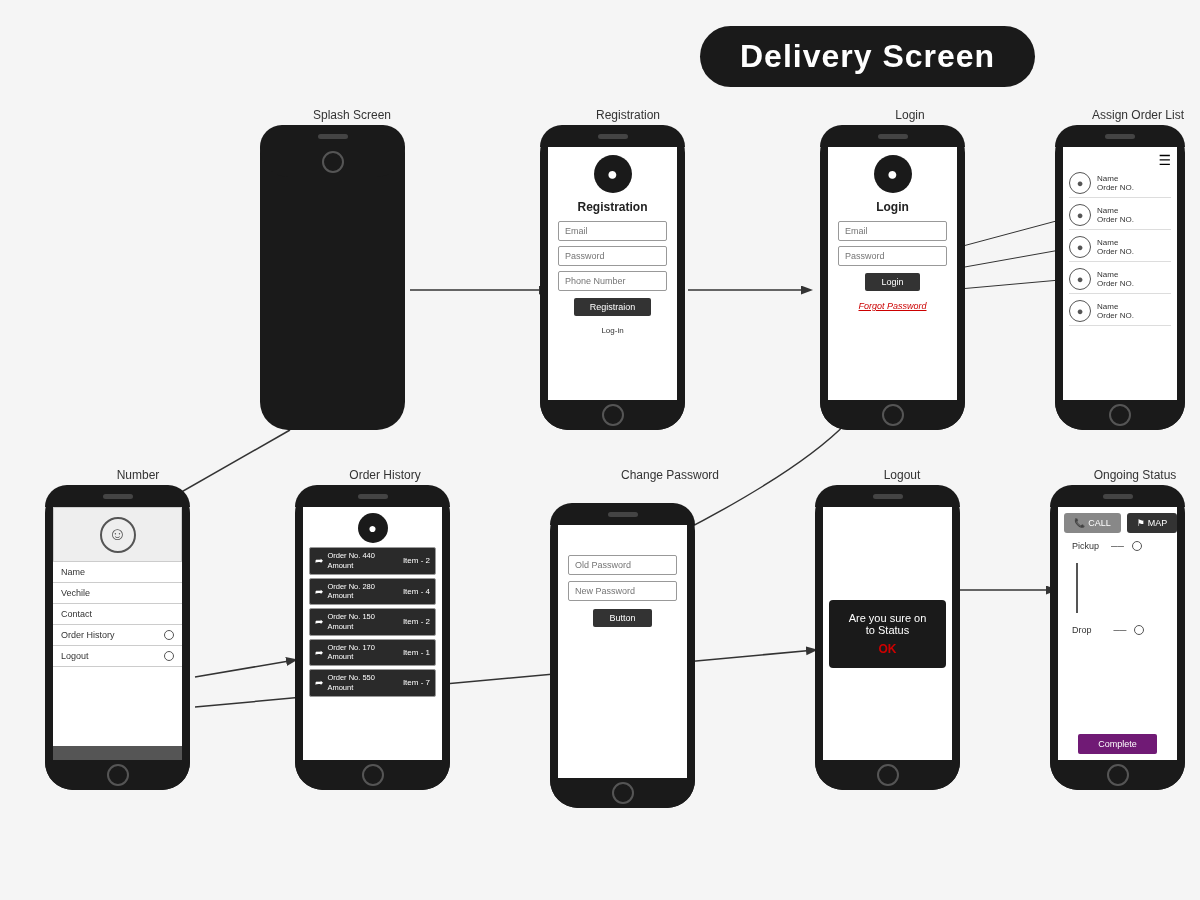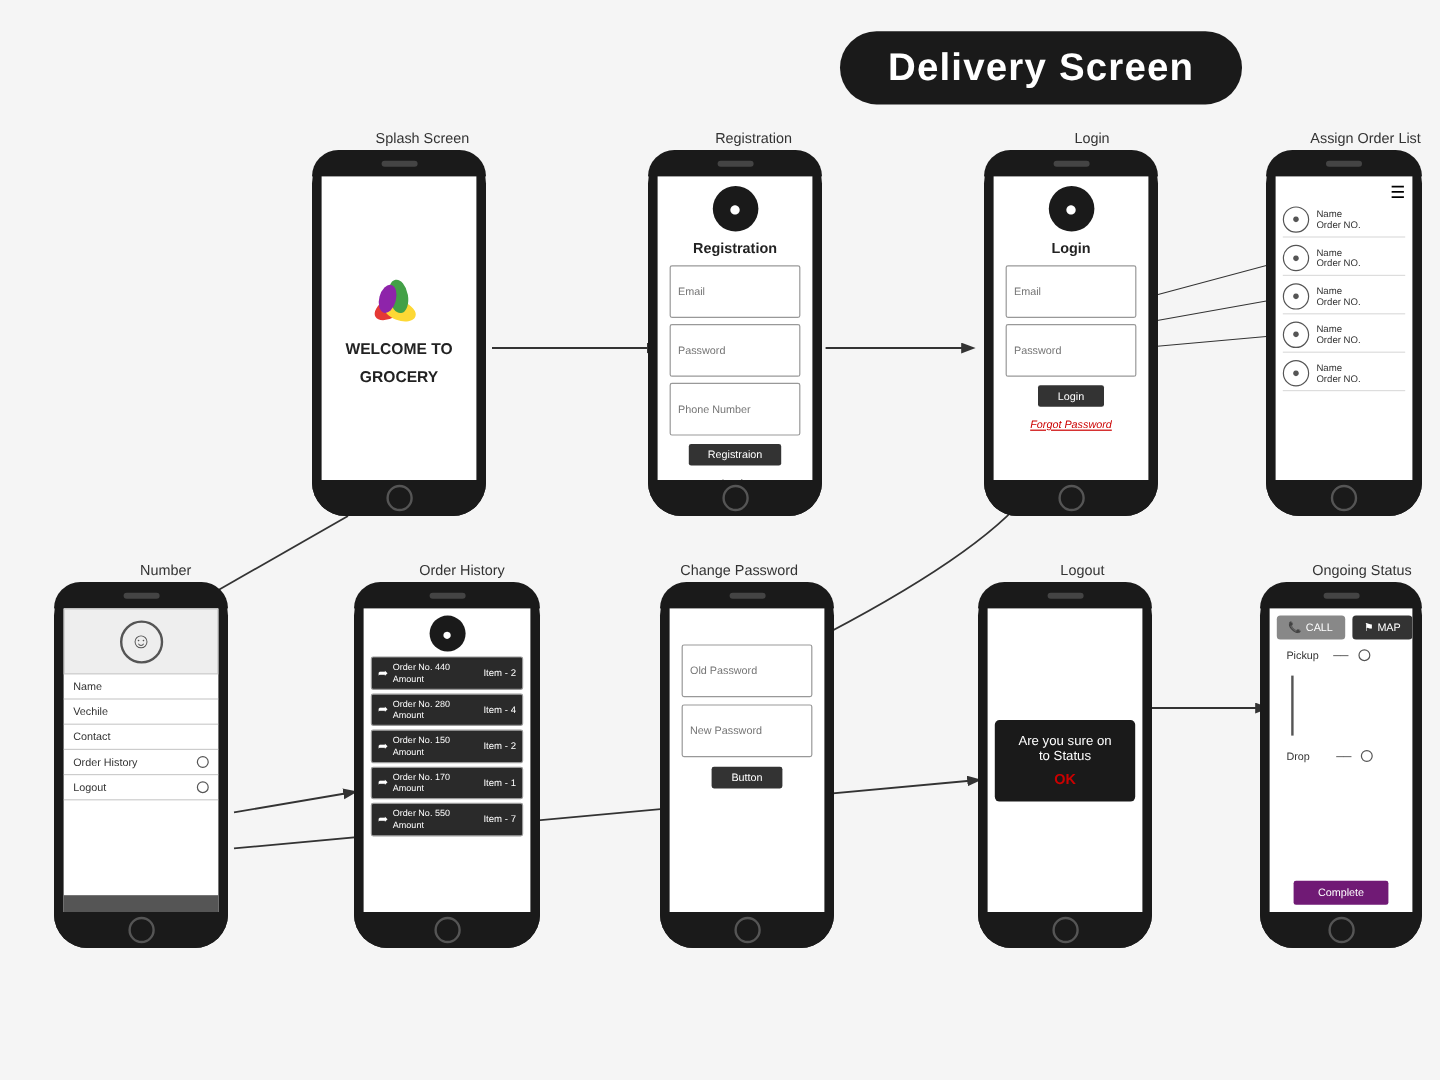--- a/index.html
+++ b/index.html
@@ -140,21 +140,21 @@
     .screen-title {
       font-size: 12px;
       font-weight: bold;
       color: #222;
       margin-bottom: 2px;
     }
     .form-input {
       width: 100%;
       border: 1px solid #999;
       border-radius: 2px;
-      padding: 16px 6px;
+      padding: 4px 6px;
       font-size: 9px;
       color: #888;
     }
     .form-btn {
       background: #333;
       color: #fff;
       border: none;
       padding: 4px 16px;
       font-size: 9px;
       border-radius: 2px;
@@ -439,37 +439,20 @@
   </defs>
 </svg>
 
 <div class="title-badge">Delivery Screen</div>
 
 <div class="phone-label" style="top:108px; left:282px;">Splash Screen</div>
 <div class="phone" style="top:125px; left:260px; width:145px; height:305px;">
   <div class="phone-top">
       <div class="phone-speaker"></div>
     </div>
-  <div class="phone-screen">
-    <div class="splash-content">
-
-      <svg width="55" height="48" viewBox="0 0 55 48">
-
-        <ellipse cx="20" cy="30" rx="14" ry="8" fill="#e53935" transform="rotate(-30 20 30)"></ellipse>
-
-        <ellipse cx="28" cy="32" rx="14" ry="8" fill="#fdd835" transform="rotate(20 28 32)"></ellipse>
-
-        <ellipse cx="27" cy="20" rx="8" ry="14" fill="#43a047" transform="rotate(-10 27 20)"></ellipse>
-
-        <ellipse cx="18" cy="22" rx="7" ry="12" fill="#8e24aa" transform="rotate(15 18 22)"></ellipse>
-      </svg>
-      <div class="splash-title">WELCOME TO</div>
-      <div class="splash-title">GROCERY</div>
-    </div>
-  </div>
   <div class="phone-bottom">
       <div class="phone-button"></div>
     </div>
 </div>
 
 <div class="phone-label" style="top:108px; left:558px;">Registration</div>
 <div class="phone" style="top:125px; left:540px; width:145px; height:305px;">
   <div class="phone-top">
       <div class="phone-speaker"></div>
     </div>
@@ -646,22 +629,22 @@
         </div>
         <span class="order-item-count">Item - 7</span>
       </div>
     </div>
   </div>
   <div class="phone-bottom">
       <div class="phone-button"></div>
     </div>
 </div>
 
-<div class="phone-label" style="top:468px; left:546px;">Change Password</div>
-<div class="phone" style="top:485px; left:550px; width:145px; height:305px;">
+<div class="phone-label" style="top:468px; left:600px;">Change Password</div>
+<div class="phone" style="top:503px; left:550px; width:145px; height:305px;">
   <div class="phone-top">
       <div class="phone-speaker"></div>
     </div>
   <div class="phone-screen">
     <div class="change-pw-screen">
       <input class="form-input" readonly="" placeholder="Old Password" style="">
       <input class="form-input" readonly="" placeholder="New Password" style="">
       <button class="form-btn">Button</button>
     </div>
   </div>

